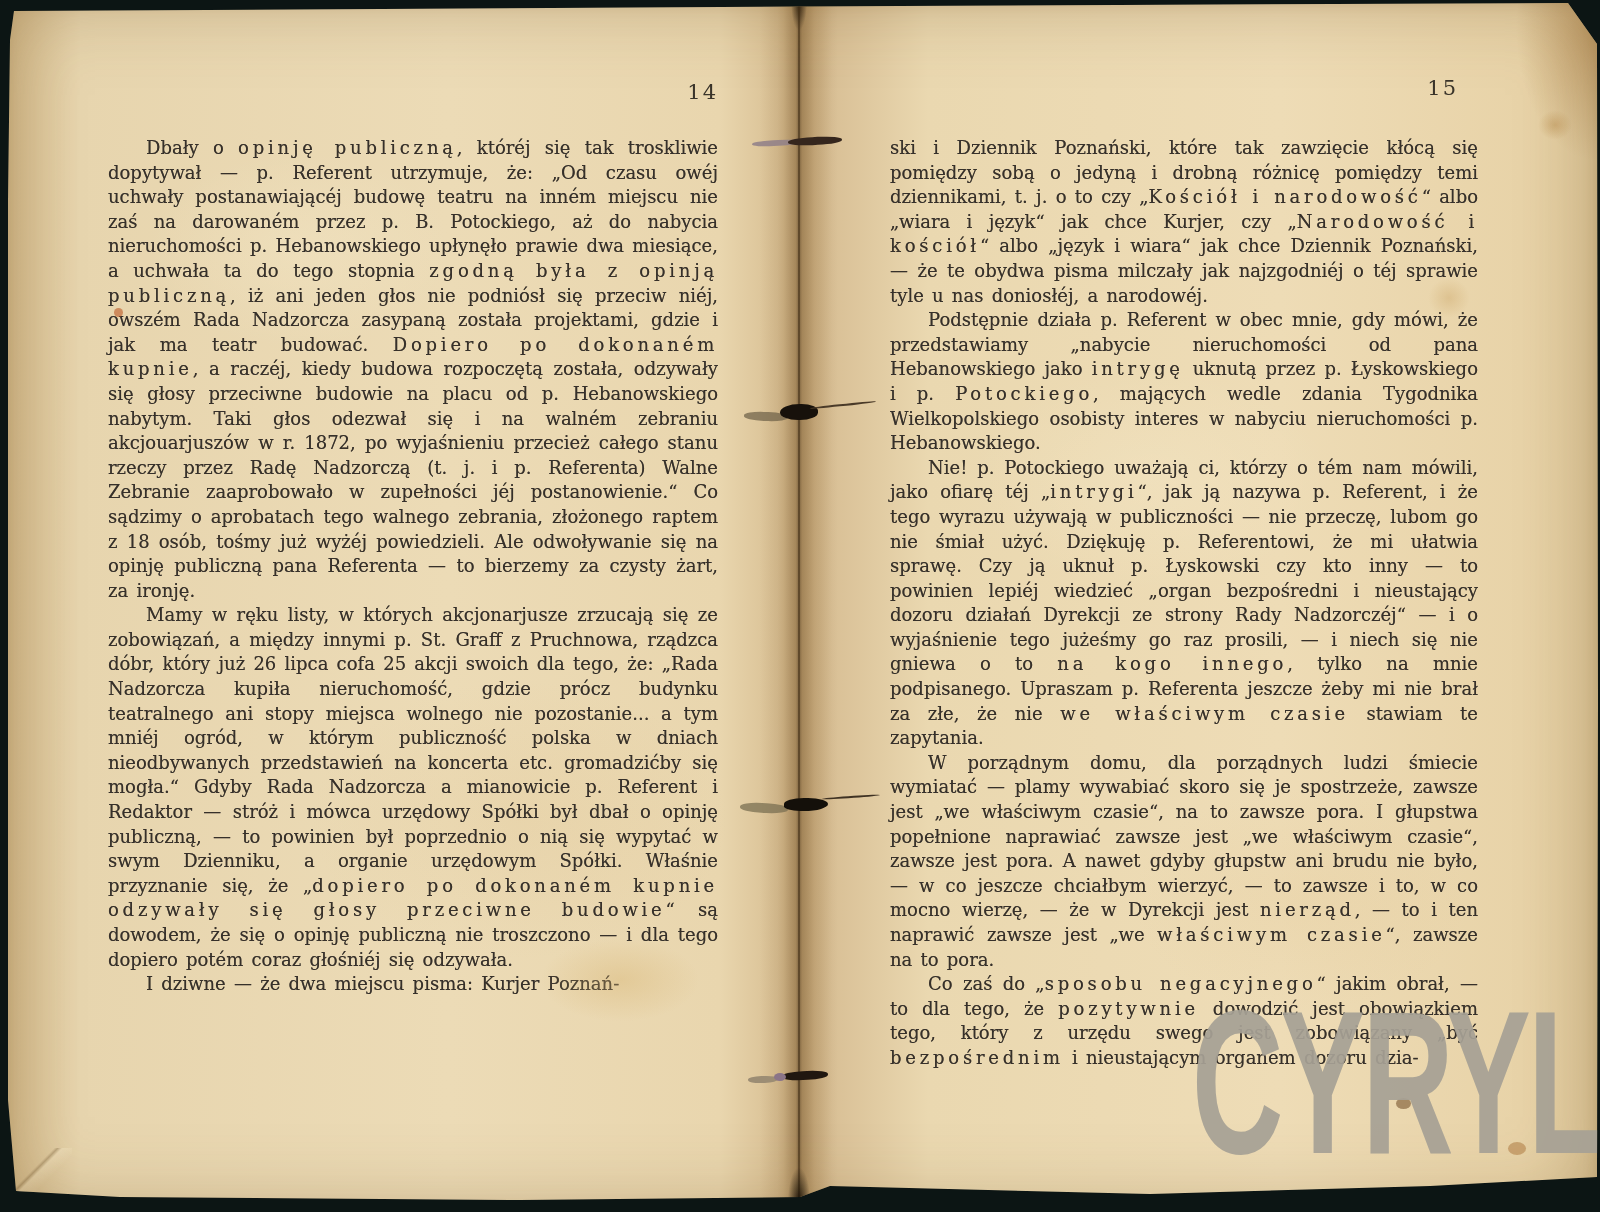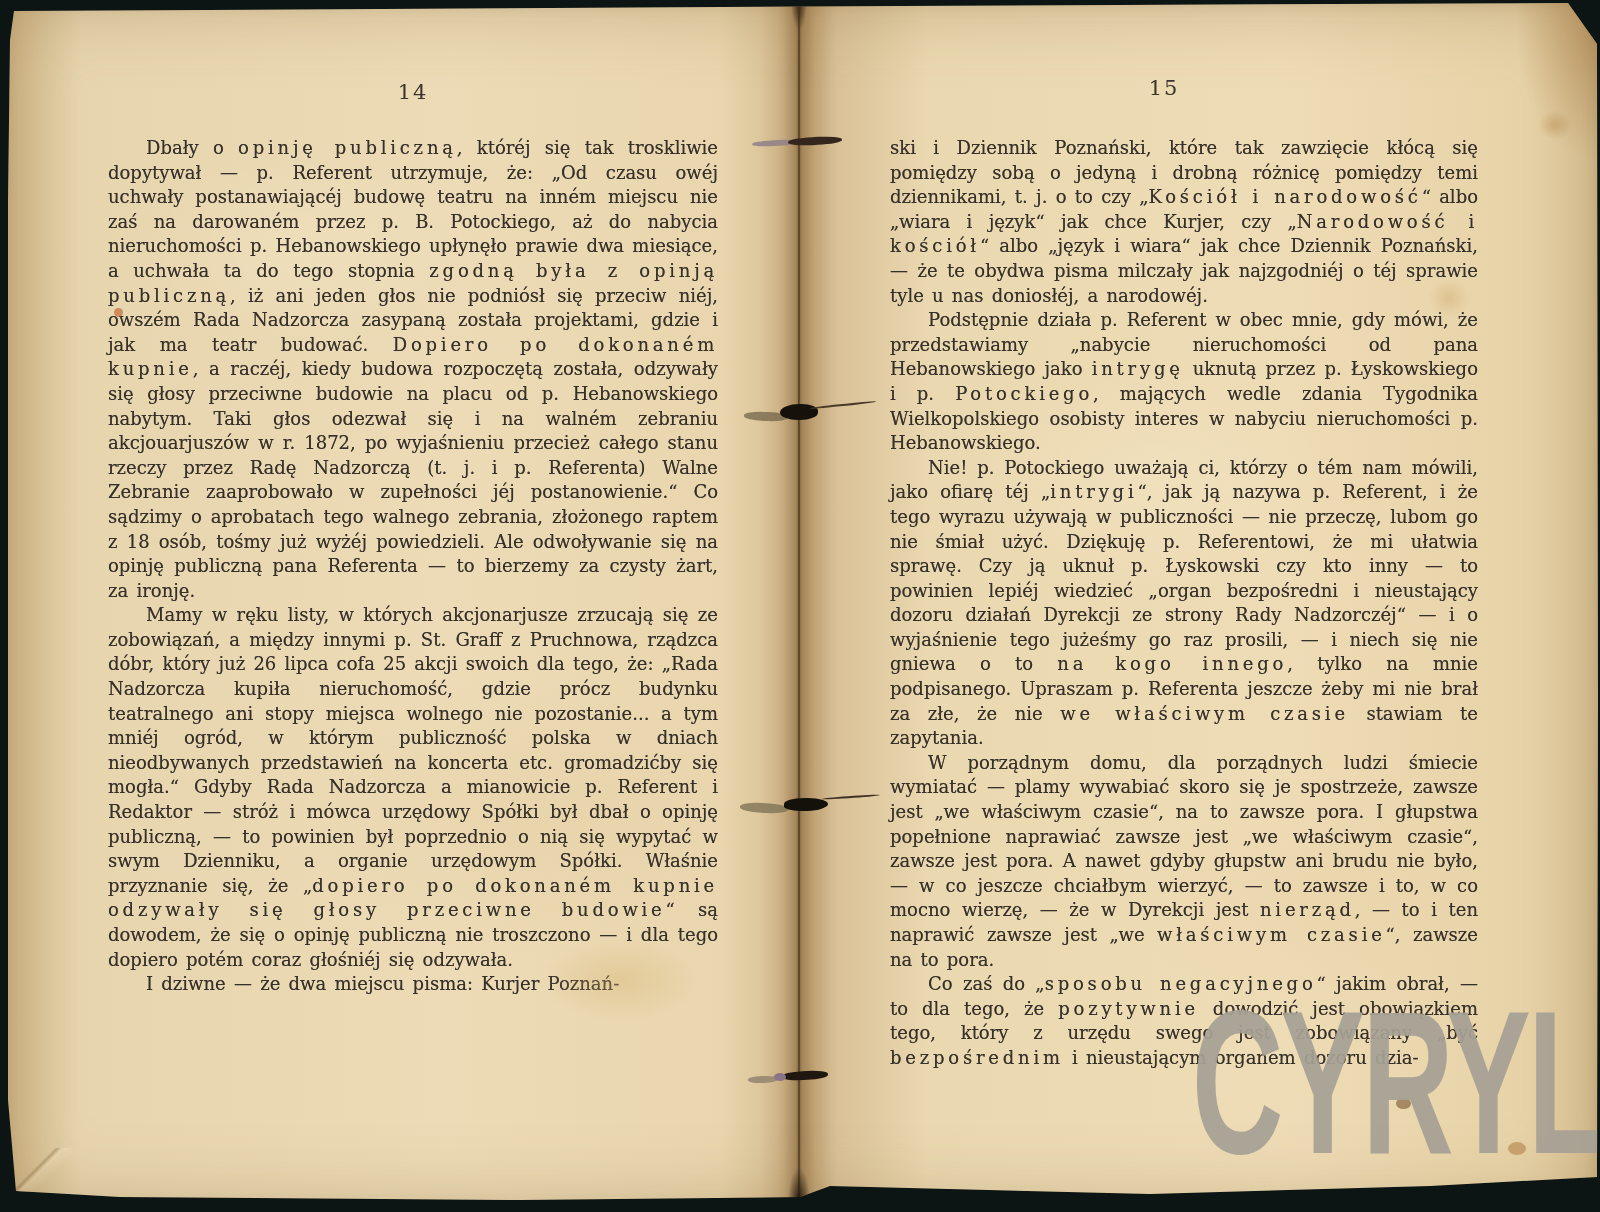--- a/index.html
+++ b/index.html
@@ -20,21 +20,21 @@
       radial-gradient(300px 200px at 520px 820px, rgba(214,180,120,.14), rgba(214,180,120,0) 70%),
       radial-gradient(240px 160px at 1300px 900px, rgba(214,180,120,.12), rgba(214,180,120,0) 70%),
       linear-gradient(to right,
         #d2b888 0%, #e7d5ae 5%, #ecdbb6 28%, #e9d6ae 45%,
         #d9c094 48.6%, #c2a372 50.0%, #d9c096 52%,
         #ead8b0 58%, #eedcb6 80%, #e8d3a8 95%, #dfc99c 100%);
   }
   .vignette{position:absolute;inset:0;pointer-events:none;
     box-shadow:inset 0 0 80px rgba(112,76,30,.35), inset 0 0 16px rgba(112,76,30,.25);}
   .pagenum{position:absolute;top:80px;font-size:21px;letter-spacing:2px;
-    color:#3a342a;text-align:center;}
+    color:#3a342a;text-align:right;}
   .pagenum.left{left:108px;width:610px;}
   .pagenum.right{left:870px;width:588px;top:76px;}
   .textcol{position:absolute;top:136px;font-size:18px;line-height:24.6px;
     color:var(--ink,#36302a);text-align:justify;word-spacing:2.5px;
     text-shadow:0 0 .4px rgba(54,48,42,.6);}
   .textcol.left{left:108px;width:610px;}
   .textcol.right{left:890px;width:588px;}
   .para{margin:0;}
   .para.indent{text-indent:38px;}
   .ls{letter-spacing:.21em;}

